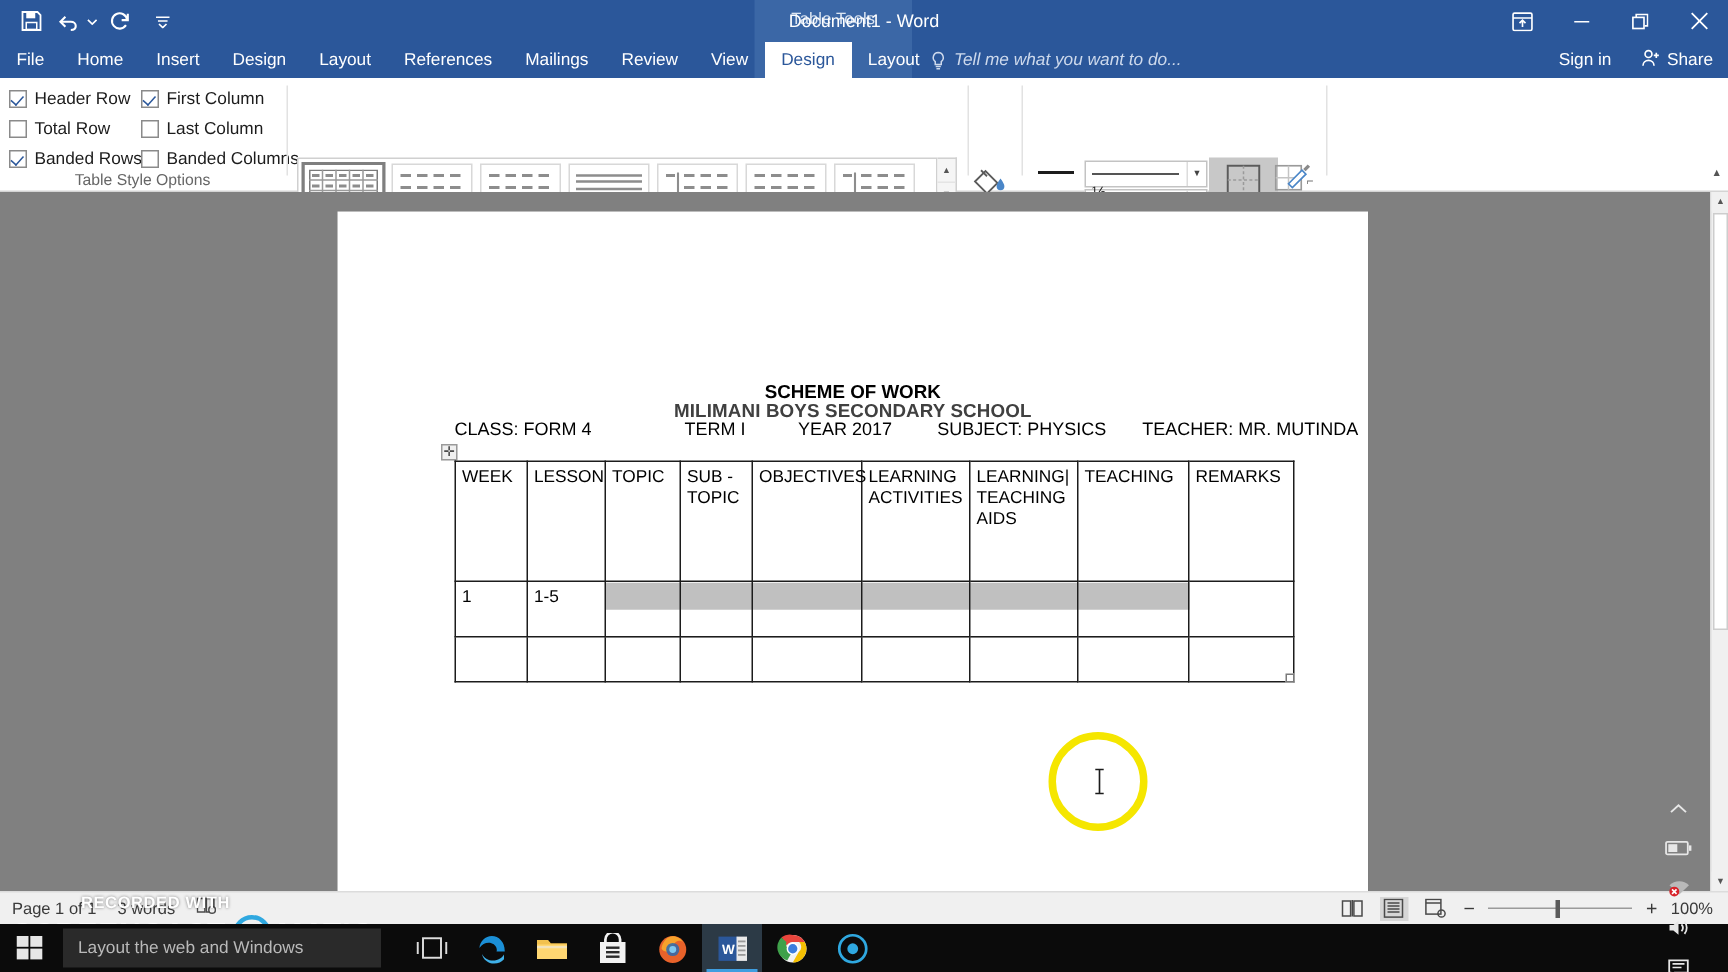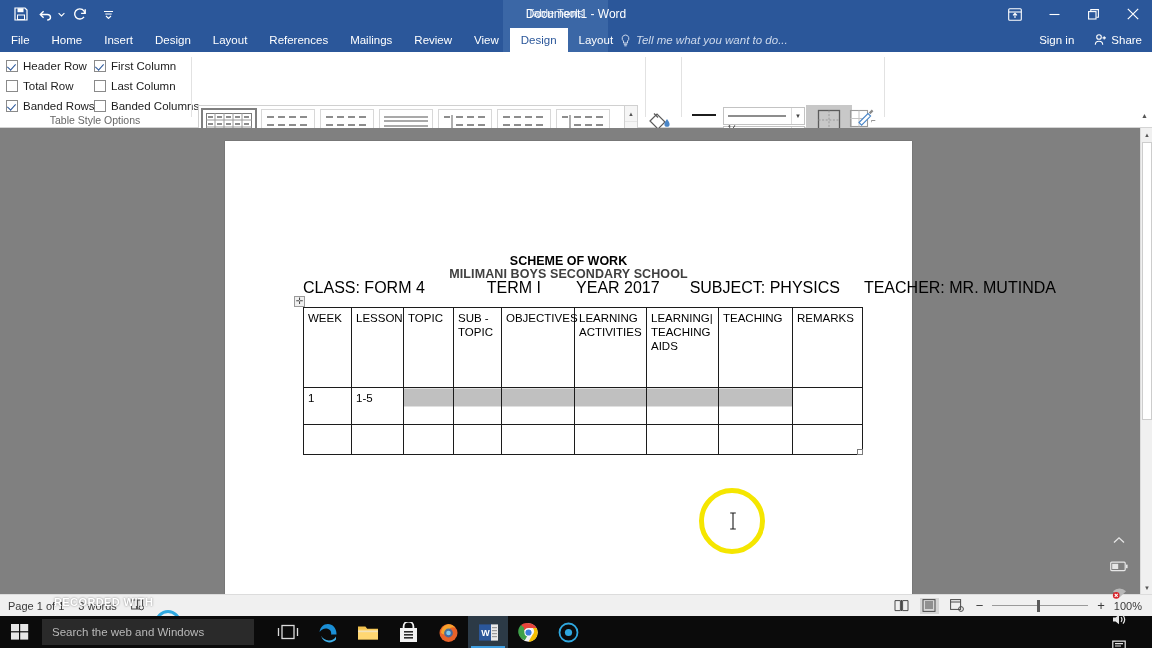--- a/index.html
+++ b/index.html
@@ -159,21 +159,21 @@
   .doc-h1 {
     position: absolute; left: 0; top: 88px; width: 100%; text-align: center;
     font-size: 12.5px; font-weight: bold; color: #404040; letter-spacing: .1px; margin-top: 38px;
   }
   .doc-h2 {
     position: absolute; left: 0; top: 113px; width: 100%; text-align: center;
     font-size: 12.5px; font-weight: bold; color: #000;
   }
   .doc-meta {
     position: absolute; left: 0; top: 138px; width: 100%;
-    font-size: 16px; color: #000; display: flex;
+    font-size: 12px; color: #000; display: flex;
   }
   .doc-meta span { display: inline-block; white-space: nowrap; }
 
   .tbl-handle {
     position: absolute; left: 69px; top: 155px; width: 11px; height: 11px;
     border: 1px solid #9a9a9a; background: #f0f0f0;
     display: flex; align-items: center; justify-content: center;
     font-size: 9px; color: #4a4a4a; line-height: 9px;
   }
   .tbl-resize {
@@ -818,21 +818,21 @@
       <svg width="18" height="18" viewBox="0 0 18 18">
           <g fill="#e6e6e6">
             <rect x="0" y="1" width="8" height="7.2"></rect>
             <rect x="9.2" y="1" width="8" height="7.2"></rect>
             <rect x="0" y="9.4" width="8" height="7.2"></rect>
             <rect x="9.2" y="9.4" width="8" height="7.2"></rect>
           </g>
         </svg>
     </div>
     <div class="searchbox">
-      <span>Search the web and Windows</span>
+      <span>Layout the web and Windows</span>
     </div>
     <div class="tb-icons">
       <div class="tb-ico">
         <svg width="22" height="16" viewBox="0 0 22 16">
             <rect x="5" y="1.5" width="12" height="13" fill="none" stroke="#dcdcdc" stroke-width="1.3"></rect>
             <path d="M1.5 4v8M20.5 4v8" stroke="#dcdcdc" stroke-width="1.3"></path>
           </svg>
       </div>
       <div class="tb-ico">
         <svg width="22" height="22" viewBox="0 0 22 22">

